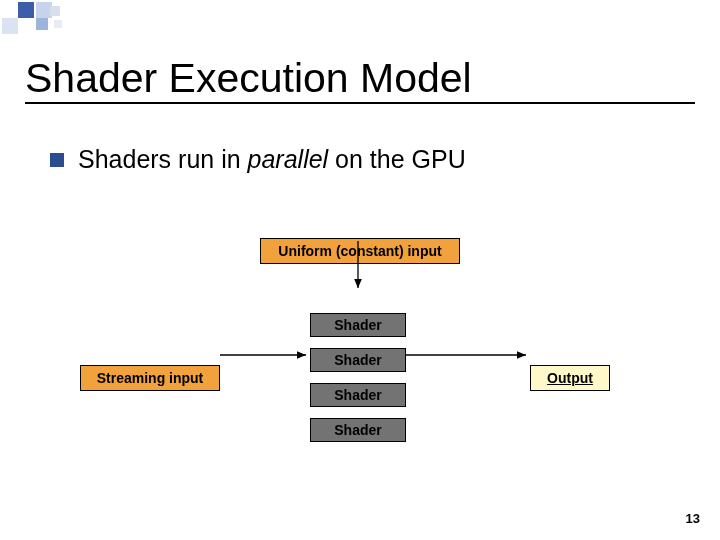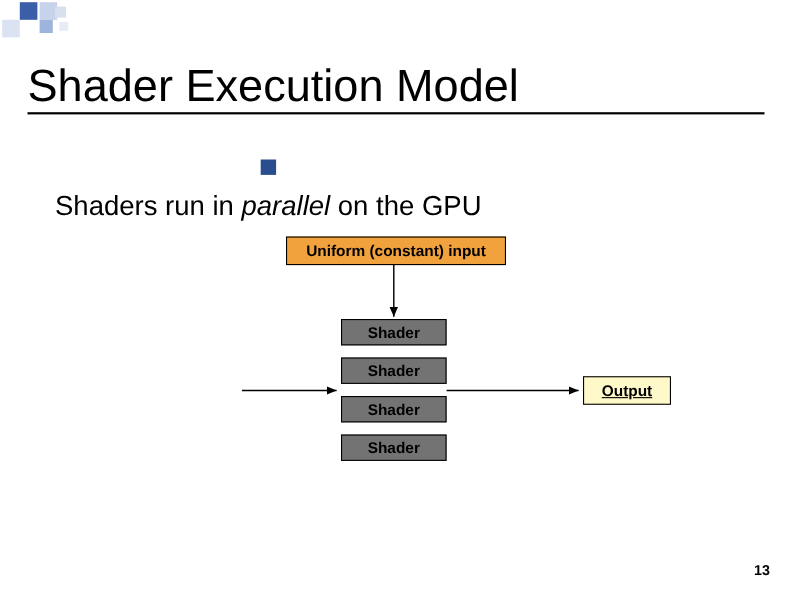--- a/index.html
+++ b/index.html
@@ -32,21 +32,20 @@
     height: 2px;
     background: #000;
   }
   .bullet-row {
     position: absolute;
     left: 50px;
     top: 145px;
     display: flex;
     align-items: center;
     gap: 14px;
-    flex-direction: column;
   }
   .bullet-sq {
     width: 14px; height: 14px;
     background: #2a4d8f;
     flex-shrink: 0;
   }
   .bullet-text {
     font-size: 25px;
     color: #000;
   }
@@ -59,20 +58,21 @@
   .box {
     position: absolute;
     border: 1px solid #000;
     font-size: 14px;
     font-weight: bold;
     text-align: center;
     display: flex;
     align-items: center;
     justify-content: center;
     padding: 2px 6px;
+    margin-top: 23px;
   }
   .orange { background: #f2a23c; }
   .blue   { background: #737373; }
   .yellow { background: #fff8c9; }
   .pagenum {
     position: absolute;
     right: 20px;
     bottom: 14px;
     font-size: 13px;
     font-weight: bold;
@@ -108,20 +108,21 @@
 
 <div class="diagram">
 
   <div class="box orange" style="left:260px;top:215px;width:200px;height:26px;">Uniform (constant) input</div>
 
   <div class="box blue" style="left:310px;top:290px;width:96px;height:24px;">Shader</div>
   <div class="box blue" style="left:310px;top:325px;width:96px;height:24px;">Shader</div>
   <div class="box blue" style="left:310px;top:360px;width:96px;height:24px;">Shader</div>
   <div class="box blue" style="left:310px;top:395px;width:96px;height:24px;">Shader</div>
 
+  <div class="box orange" style="left:80px;top:342px;width:140px;height:26px;">Streaming input</div>
 
   <div class="box yellow" style="left:530px;top:342px;width:80px;height:26px;text-decoration:underline;">Output</div>
 
   <svg class="arrows">
     <defs>
       <marker id="ah" markerWidth="8" markerHeight="8" refX="7" refY="3" orient="auto">
         <path d="M0,0 L7,3 L0,6 Z" fill="#000"></path>
       </marker>
     </defs>
 

